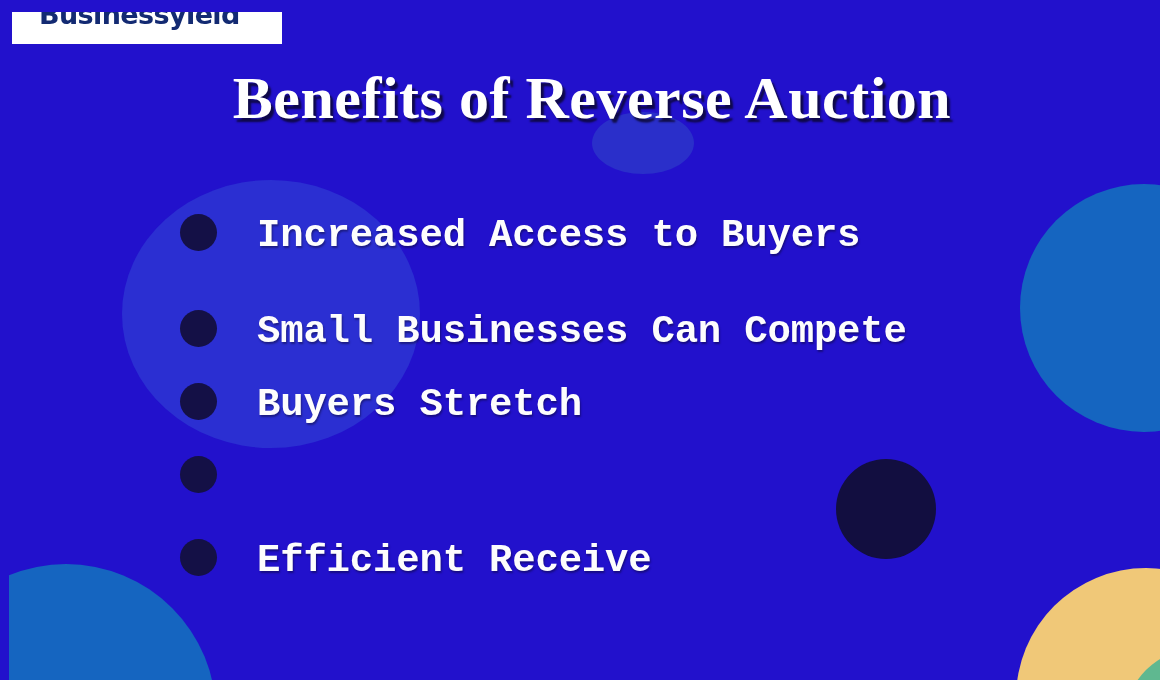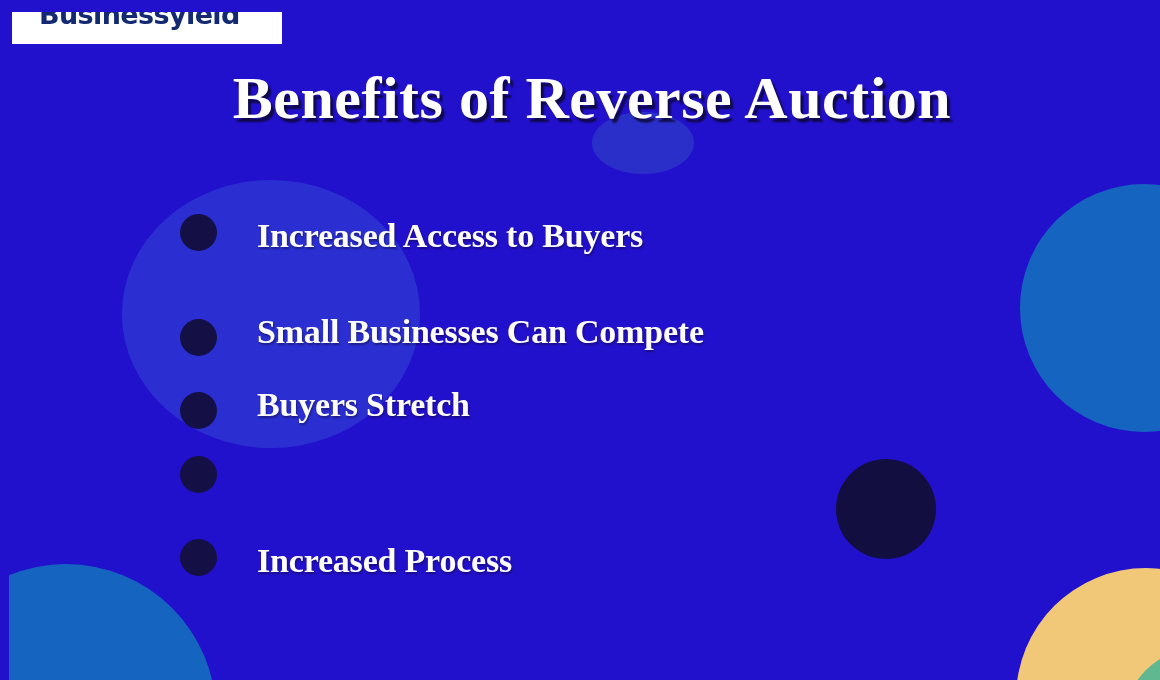--- a/index.html
+++ b/index.html
@@ -136,32 +136,32 @@
     background:#141046;
     margin-left:165px;
     margin-top:13px;
   }
 
   .benefit-label {
     flex:1 1 auto;
     margin-left:37px;
     padding-right:14px;
 
-    font-family:Liberation Serif, serif;
+    font-family:Liberation Mono, monospace;
     font-weight:bold;
-    font-size:34px;
+    font-size:39px;
     line-height:64px;
     letter-spacing:-0.2px;
     color:#fdfdfd;
     text-shadow:1px 2px 2px rgba(10,6,40,0.45);
   }
 
   
   .benefit-item.gap-lg { margin-bottom:26px; }
-  .benefit-item.gap-sm { margin-bottom:2px;align-items:center; }
+  .benefit-item.gap-sm { margin-bottom:2px; }
   .benefit-item.gap-xl { margin-bottom:30px; }
 </style>
 </head>
 <body>
 
 <div id="poster">
 
   <div class="deco deco-left-blob"></div>
   <div class="deco deco-title-dot"></div>
   <div class="deco deco-right-blue"></div>
@@ -192,18 +192,18 @@
       <span class="benefit-bullet"></span>
       <span class="benefit-label">Buyers Stretch</span>
     </li>
 
     <li class="benefit-item gap-xl">
       <span class="benefit-bullet"></span>
     </li>
 
     <li class="benefit-item">
       <span class="benefit-bullet"></span>
-      <span class="benefit-label">Increased Process</span>
+      <span class="benefit-label">Efficient Receive</span>
     </li>
 
   </ul>
 
 </div>
 
 </body></html>

